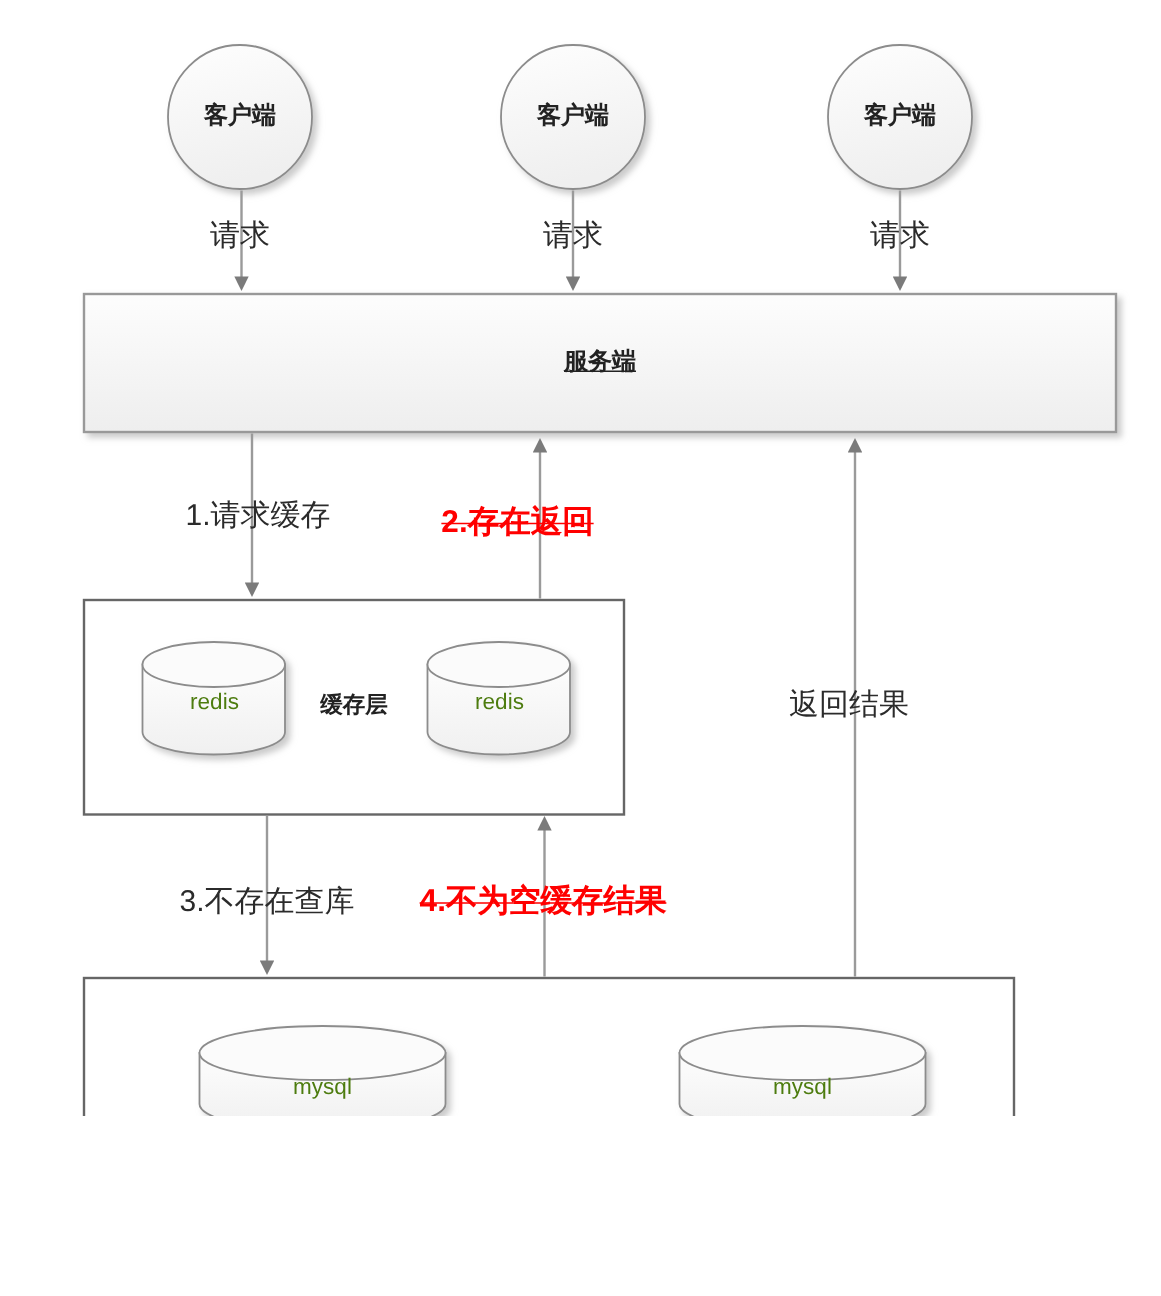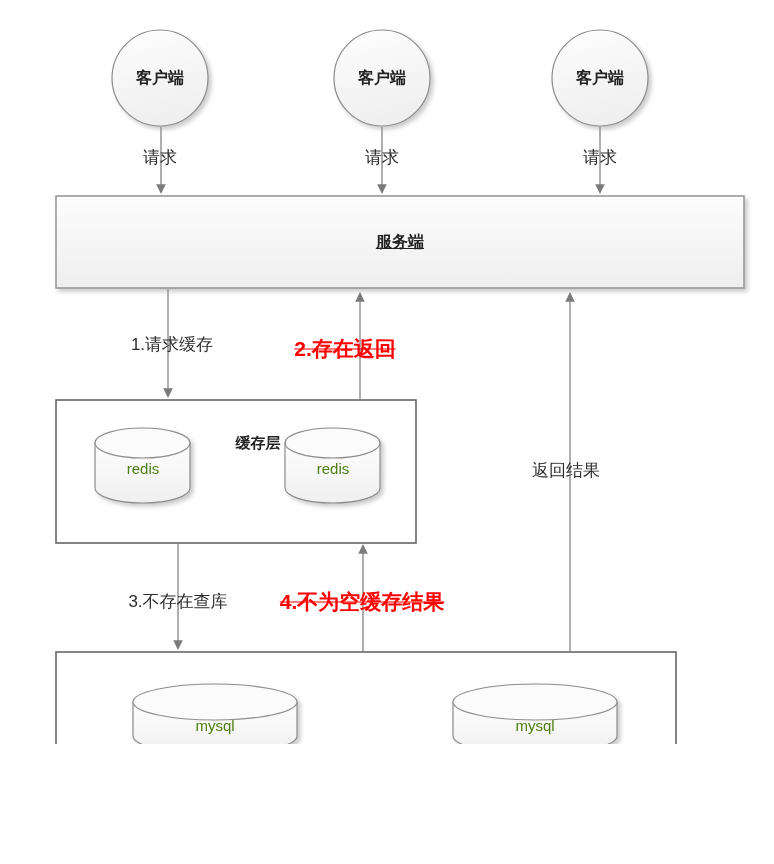--- a/index.html
+++ b/index.html
@@ -45,21 +45,21 @@
     font-size: 15px;
     font-weight: 700;
     color: #222222;
   }
   .txt-db {
     font-size: 15px;
     color: #4d7c0f;
     font-weight: 400;
   }
   .txt-flow {
-    font-size: 17px;
+    font-size: 20px;
     color: #2b2b2b;
   }
   .txt-flow-red {
     font-size: 21px;
     color: #ff0000;
     font-weight: 700;
     text-decoration: line-through;
     text-decoration-color: #ff0000;
     text-decoration-thickness: 1px;
   }
@@ -161,20 +161,20 @@
 
   <div class="txt txt-box-title center" style="left:400px; top:242px;text-decoration:underline;">服务端</div>
 
   <div class="txt txt-flow center" style="left:172px; top:344px;">1.请求缓存</div>
   <div class="txt txt-flow-red center" style="left:345px; top:348px;">2.存在返回</div>
   <div class="txt txt-flow center" style="left:178px; top:601px;">3.不存在查库</div>
   <div class="txt txt-flow-red center" style="left:362px; top:601px;">4.不为空缓存结果</div>
   <div class="txt txt-flow center" style="left:566px; top:470px;">返回结果</div>
 
   <div class="txt txt-db center" style="left:143px; top:468px;">redis</div>
-  <div class="txt txt-layer-label center" style="left:236px; top:442px;padding-left:44px;">缓存层</div>
+  <div class="txt txt-layer-label center" style="left:236px; top:470px;">缓存层</div>
   <div class="txt txt-db center" style="left:333px; top:468px;">redis</div>
 
   <div class="txt txt-db center" style="left:215px; top:725px;">mysql</div>
   <div class="txt txt-layer-label center" style="left:363px; top:727px;margin-top:44px;">存储层</div>
   <div class="txt txt-db center" style="left:535px; top:725px;">mysql</div>
 
 </div>
 
 </body></html>

